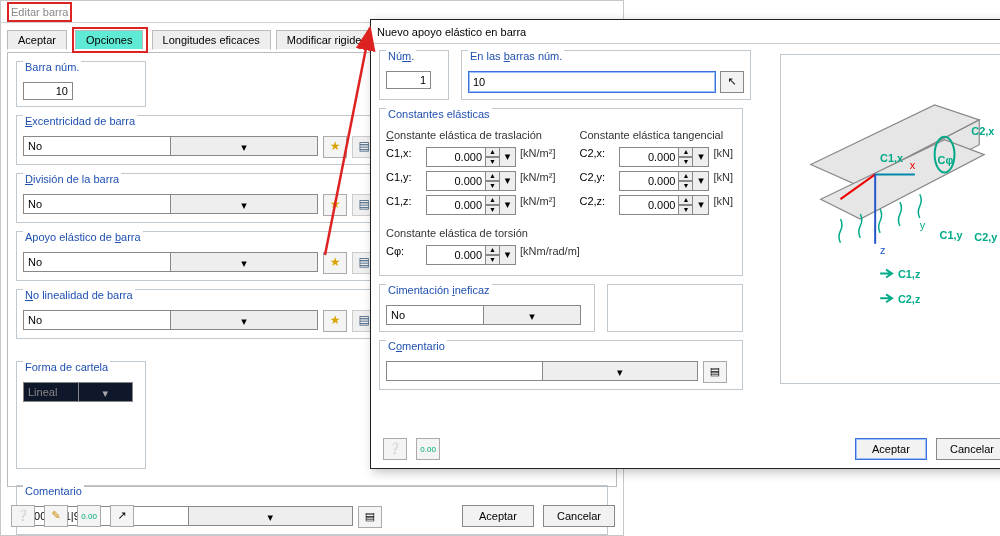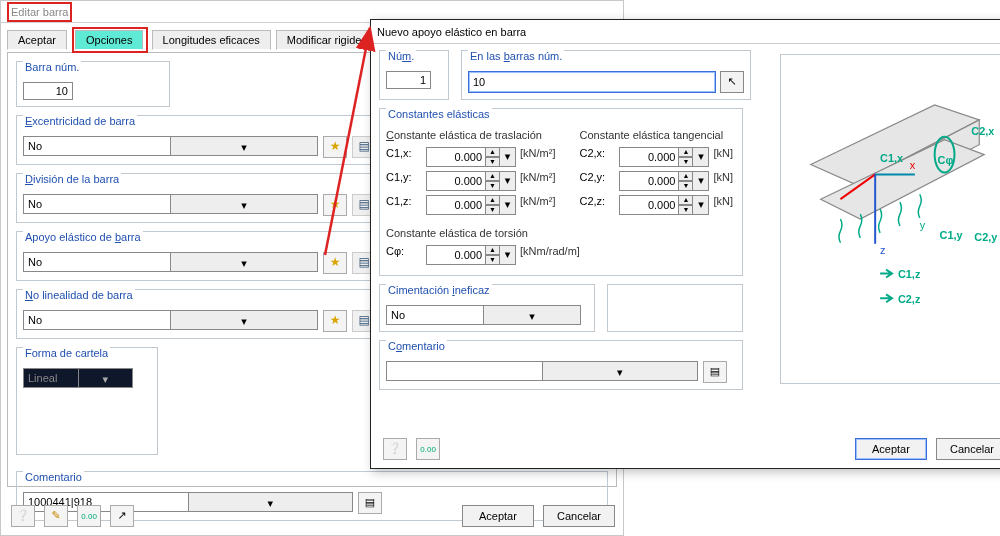--- a/index.html
+++ b/index.html
@@ -23,21 +23,21 @@
   .num { width: 50px; text-align: right; background: #fff; border: 1px solid #888; padding: 2px 4px; }
   .combo { display: inline-flex; align-items: flex-end; width: 295px; cursor: pointer;}
   .combo span { flex: 1; border: 1px solid #888; border-right: 0; padding: 2px 4px; background: #fff; height: 20px; line-height: 14px;}
   .combo .dd { width: 18px; height: 20px; border: 1px solid #888; background: #eee; text-align: center; line-height: 16px;}
   .ico-btn { display: inline-block; width: 24px; height: 22px; border: 1px solid #aaa; background: #f4f4f4; vertical-align: top; margin-left: 2px; text-align: center; line-height: 18px; cursor: pointer; }
   .ico-btn.d { color: #aaa; background: #f0f0f0; border-color: #ccc; }
   .ico-star { font-size: 12px; color: #d9a400; }
   .ico-edit { color: #357; font-size: 12px;}
 
   .group-inline { display: inline-block; vertical-align: top; }
-  .forma { width: 142px; }
+  .forma { width: 130px; margin-top: 14px; }
   .combo.dis span{ background: #0f172a; color: #888;}
   .combo.dis .dd { color: #aaa; }
 
   .footer-btns { position: absolute; right: 8px; bottom: 8px; }
   .footer-btns button, .dlg-btns button { width: 72px; height: 22px; border: 1px solid #888; background: #f2f2f2; cursor: pointer; margin-left: 6px; }
   .ico-row { position: absolute; left: 8px; bottom: 8px; }
   .ico-row .ico-btn { margin-right: 4px; }
 
   
   .dlg { position: absolute; left: 370px; top: 19px; width: 649px; height: 450px; border: 1px solid #222; background: #fff; box-shadow: 3px 3px 10px rgba(0,0,0,.25); }
@@ -84,21 +84,21 @@
 
   <div class="tabs">
     <span class="tab">Aceptar</span>
     <span class="tab-hl"><span class="tab active">Opciones</span></span>
     <span class="tab">Longitudes eficaces</span>
     <span class="tab">Modificar rigidez</span>
   </div>
 
   <div class="tabpane">
 
-    <div class="group" style="width:154px; display:inline-block;">
+    <div class="group" style="width:130px; display:inline-block;">
       <span class="g-title">Barra núm.</span>
       <input class="num" value="10" style="">
     </div>
 
     <div class="group">
       <span class="g-title"><u>E</u>xcentricidad de barra</span>
       <span class="combo">
         <span>No</span>
           <span class="dd">▾</span>
       </span>

